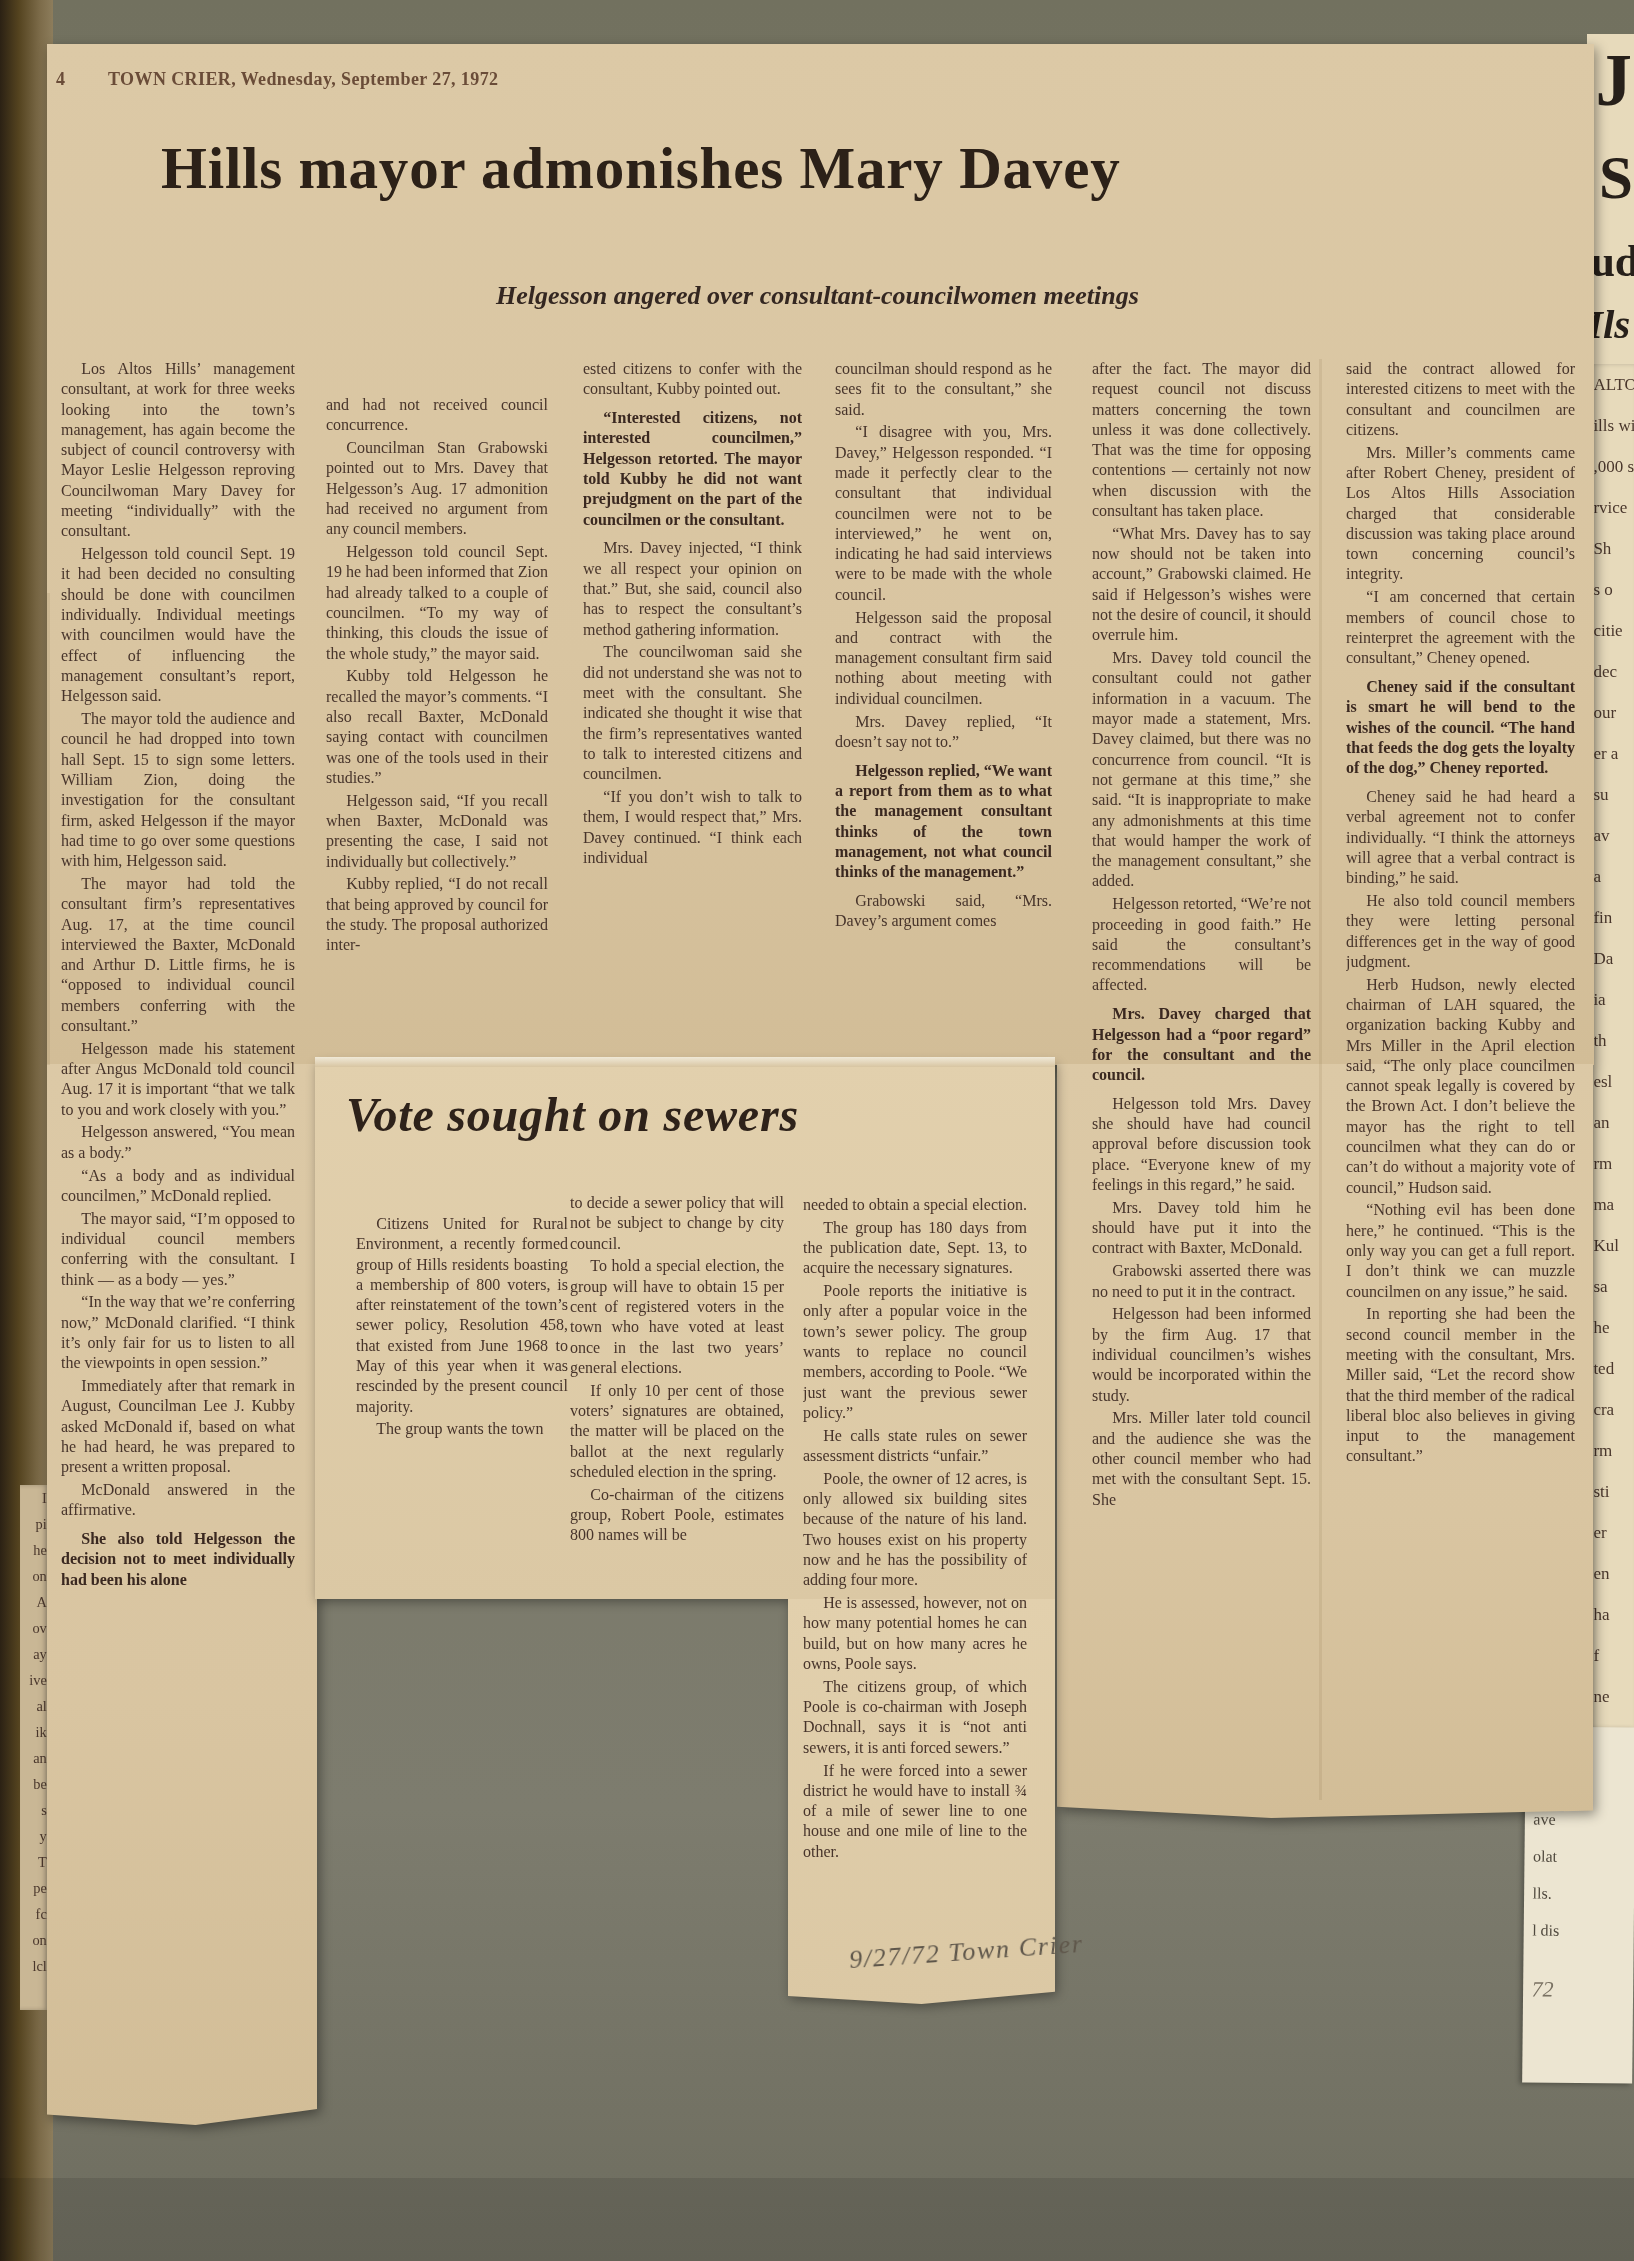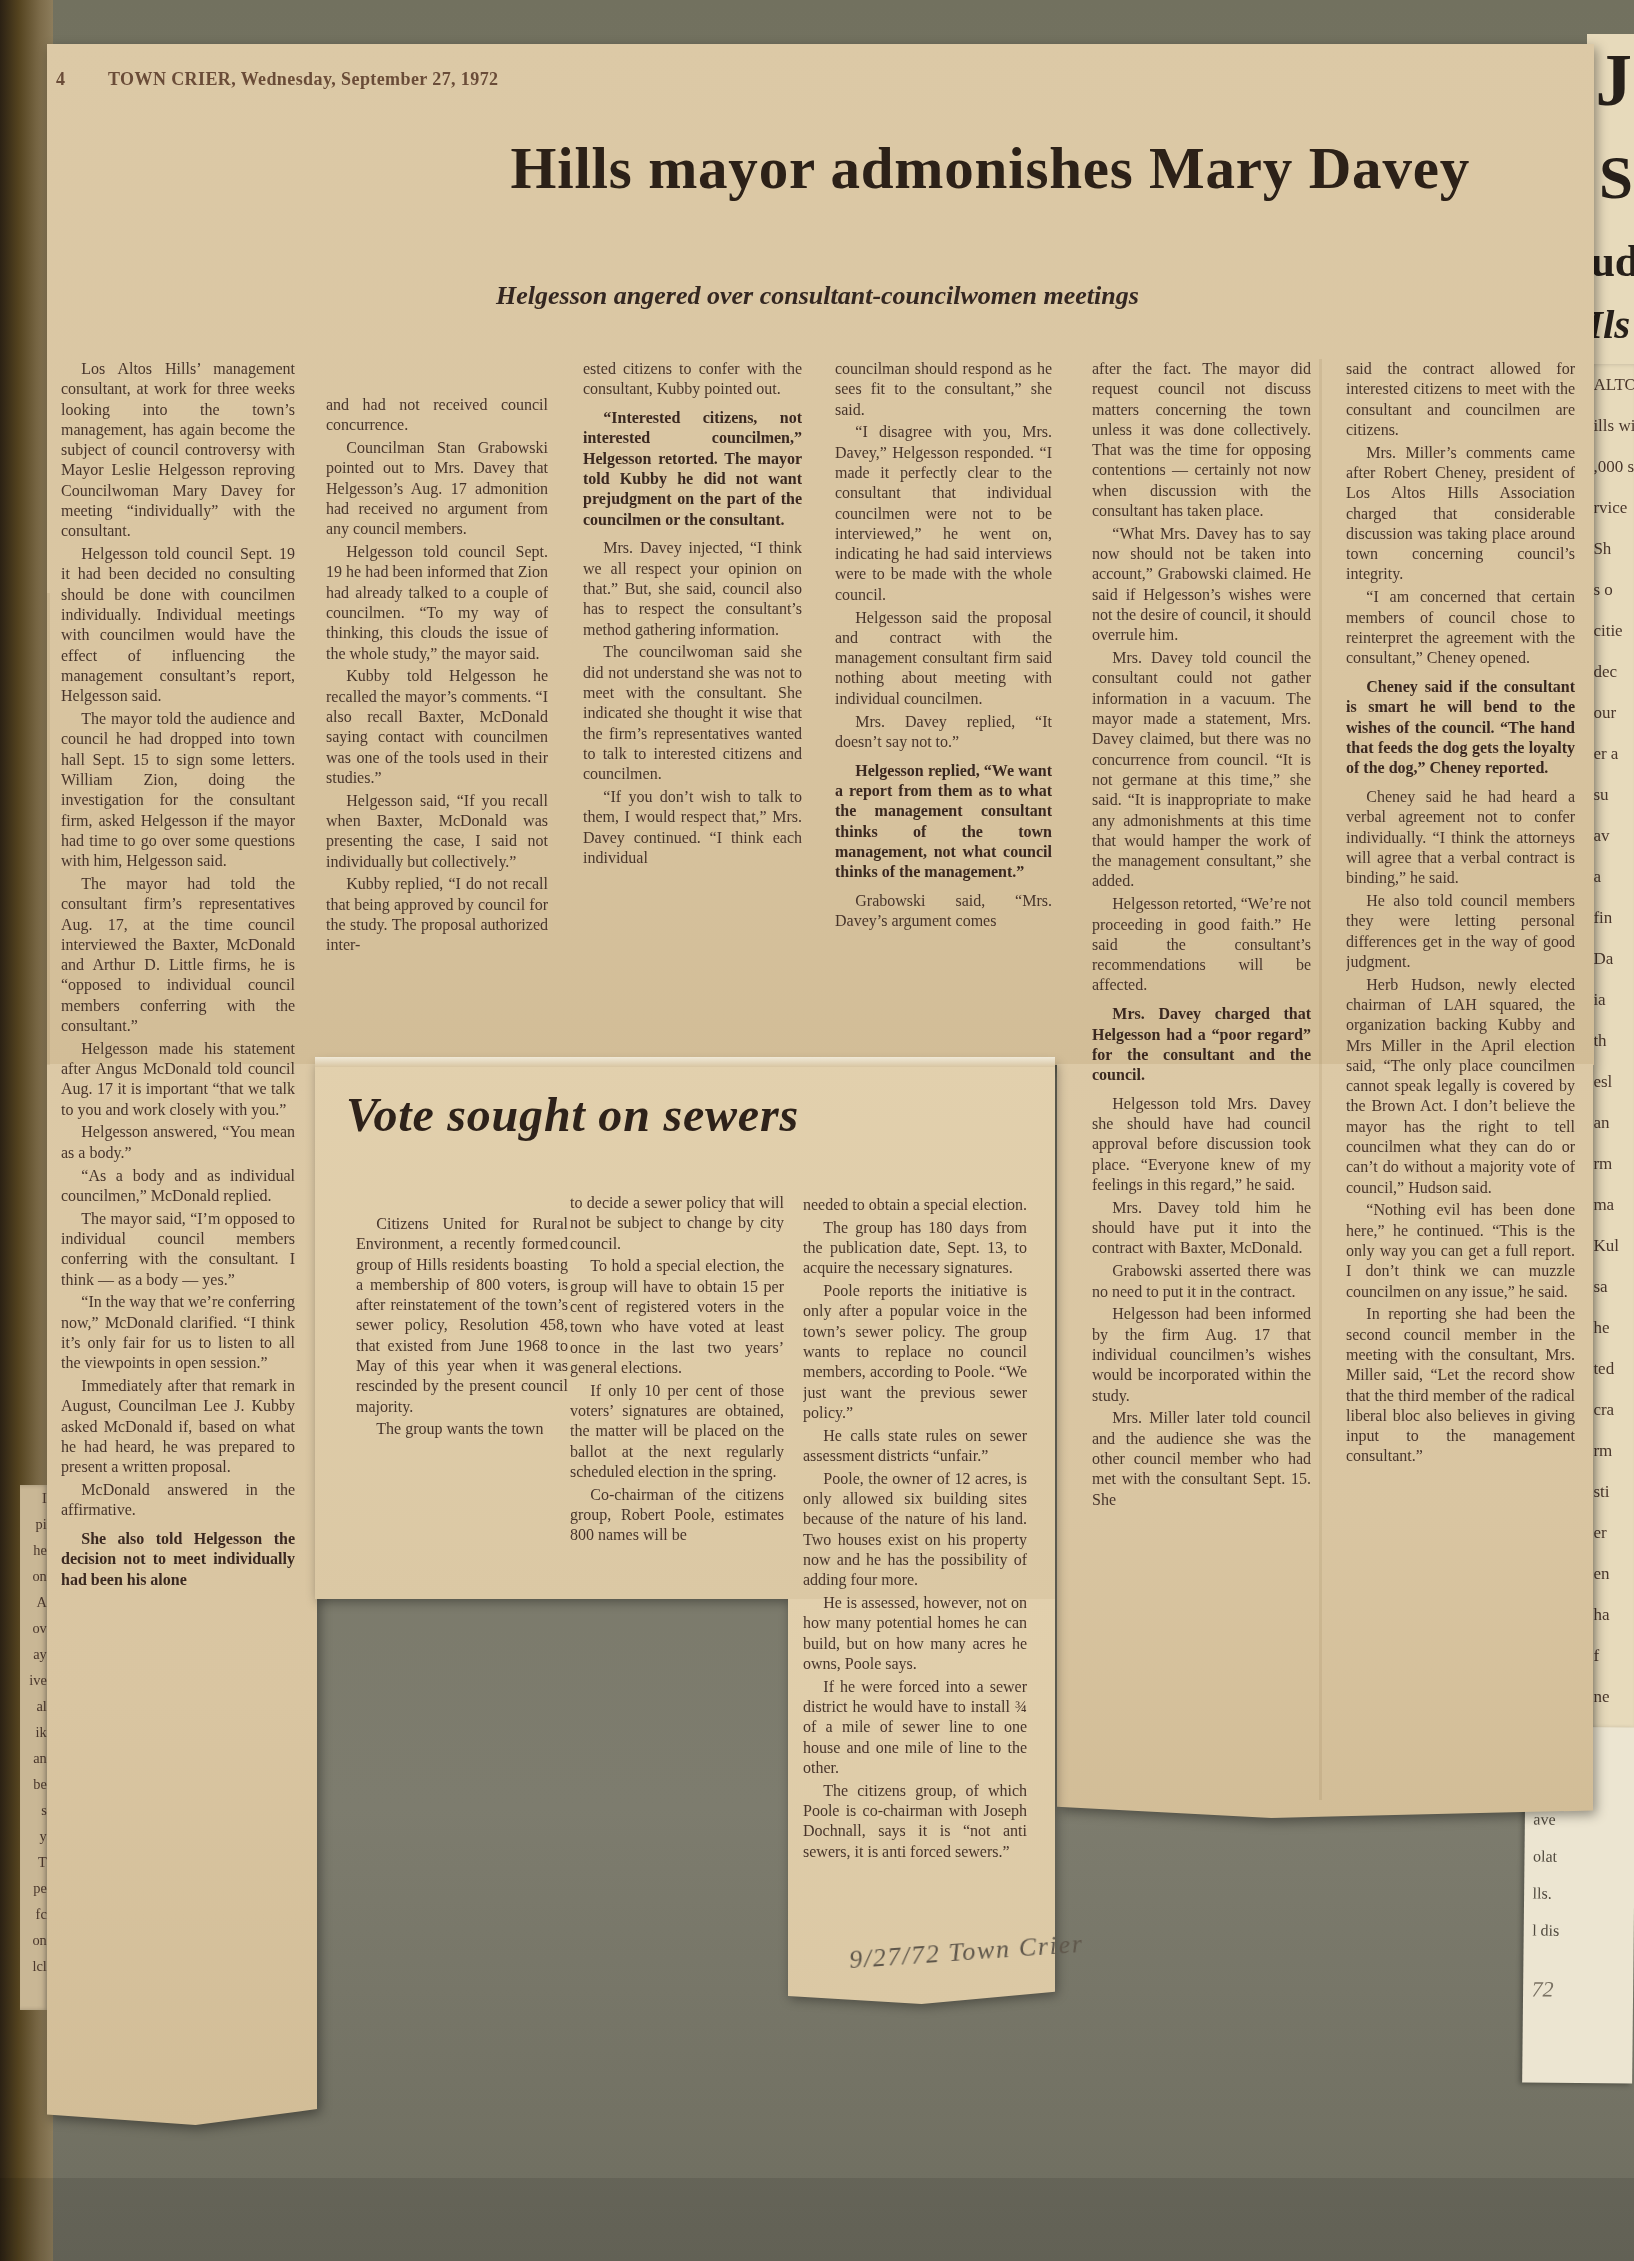--- a/index.html
+++ b/index.html
@@ -13,21 +13,21 @@
   
   .news{position:absolute;background:linear-gradient(180deg,#dcc9a6 0%,#d9c5a1 60%,#d2bd97 100%);}
   #clip-main{filter:drop-shadow(3.4px 4.2px 6px rgba(0,0,0,.38));}
   #clip-sewer{filter:drop-shadow(2.5px 3.4px 5.1px rgba(0,0,0,.35));}
   #sewer-top,#sewer-tab{background:linear-gradient(180deg,#e2d0ad 0%,#dbc8a4 100%);}
   .tornline{position:absolute;left:315px;top:1057px;width:740px;height:10.2px;
             background:linear-gradient(180deg,#f0e9d7,#d8c5a2);}
   
   .masthead{position:absolute;top:69px;color:#6a4c38;font-size:18px;letter-spacing:0.4px;font-weight:bold;}
   #pageno{left:56px;} #mast{left:108px;}
-  .headline1{position:absolute;left:161px;top:134px;width:1309px;text-align:right;
+  .headline1{position:absolute;left:161px;top:134px;width:1309px;text-align:left;
              font-size:59px;font-weight:bold;color:#2c2118;letter-spacing:0.8px;}
   .subhead1{position:absolute;left:237px;top:281px;width:1161px;text-align:center;
             font-size:26px;font-weight:bold;font-style:italic;color:#342721;}
   .headline2{position:absolute;left:346px;top:1087px;width:703px;text-align:left;
              font-size:48px;font-weight:bold;font-style:italic;color:#2e221a;letter-spacing:0.8px;}
   .col{position:absolute;overflow:hidden;font-size:16px;line-height:20.3px;color:#47342b;
        text-align:justify;}
   .col p{margin:0 0 2.5px 0;text-indent:20.3px;}
   .col p.cont{text-indent:0;}
   .col p.bold{font-weight:bold;color:#3a2820;margin:8.5px 0 8.5px 0;}
@@ -227,22 +227,22 @@
       <p class="">If only 10 per cent of those voters’ signatures are obtained, the matter will be placed on the ballot at the next regularly scheduled election in the spring.</p>
       <p class="">Co-chairman of the citizens group, Robert Poole, estimates 800 names will be</p>
     </div>
   <div class="col" style="left:803px;top:1195px;width:224px;height:754px;">
       <p class="cont">needed to obtain a special election.</p>
       <p class="">The group has 180 days from the publication date, Sept. 13, to acquire the necessary signatures.</p>
       <p class="">Poole reports the initiative is only after a popular voice in the town’s sewer policy. The group wants to replace no council members, according to Poole. “We just want the previous sewer policy.”</p>
       <p class="">He calls state rules on sewer assessment districts “unfair.”</p>
       <p class="">Poole, the owner of 12 acres, is only allowed six building sites because of the nature of his land. Two houses exist on his property now and he has the possibility of adding four more.</p>
       <p class="">He is assessed, however, not on how many potential homes he can build, but on how many acres he owns, Poole says.</p>
+      <p class="">The citizens group, of which Poole is co-chairman with Joseph Dochnall, says it is “not anti sewers, it is anti forced sewers.”</p>
       <p class="">If he were forced into a sewer district he would have to install ¾ of a mile of sewer line to one house and one mile of line to the other.</p>
-      <p class="">The citizens group, of which Poole is co-chairman with Joseph Dochnall, says it is “not anti sewers, it is anti forced sewers.”</p>
     </div>
 
   <div class="handnote">9/27/72 Town Crier</div>
 
   <div class="crease" style="left:47px;top:593px;width:3.4px;height:472px;"></div>
   <div class="crease" style="left:1319px;top:359px;width:2.5px;height:1441px;"></div>
 
   <div class="bottom-shade"></div>
 </div>
 

